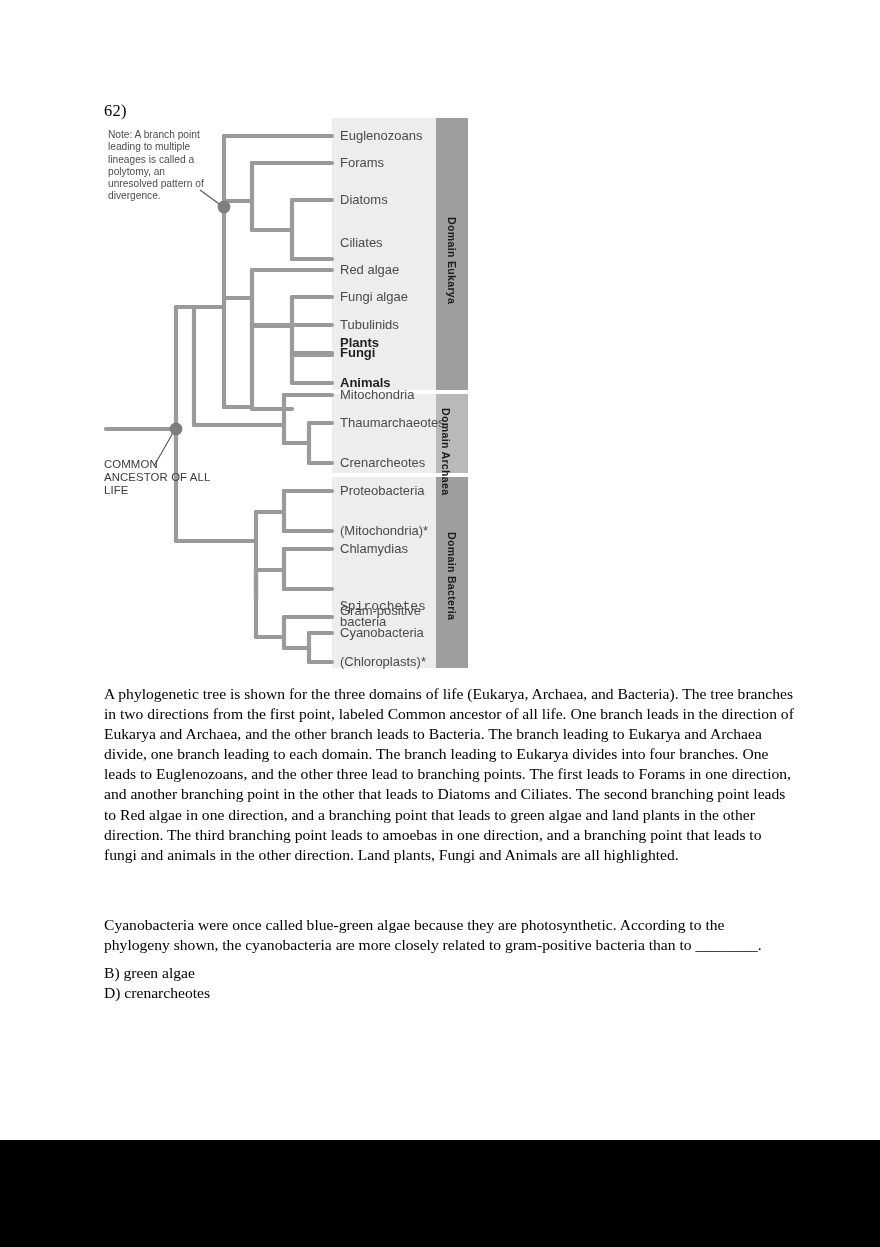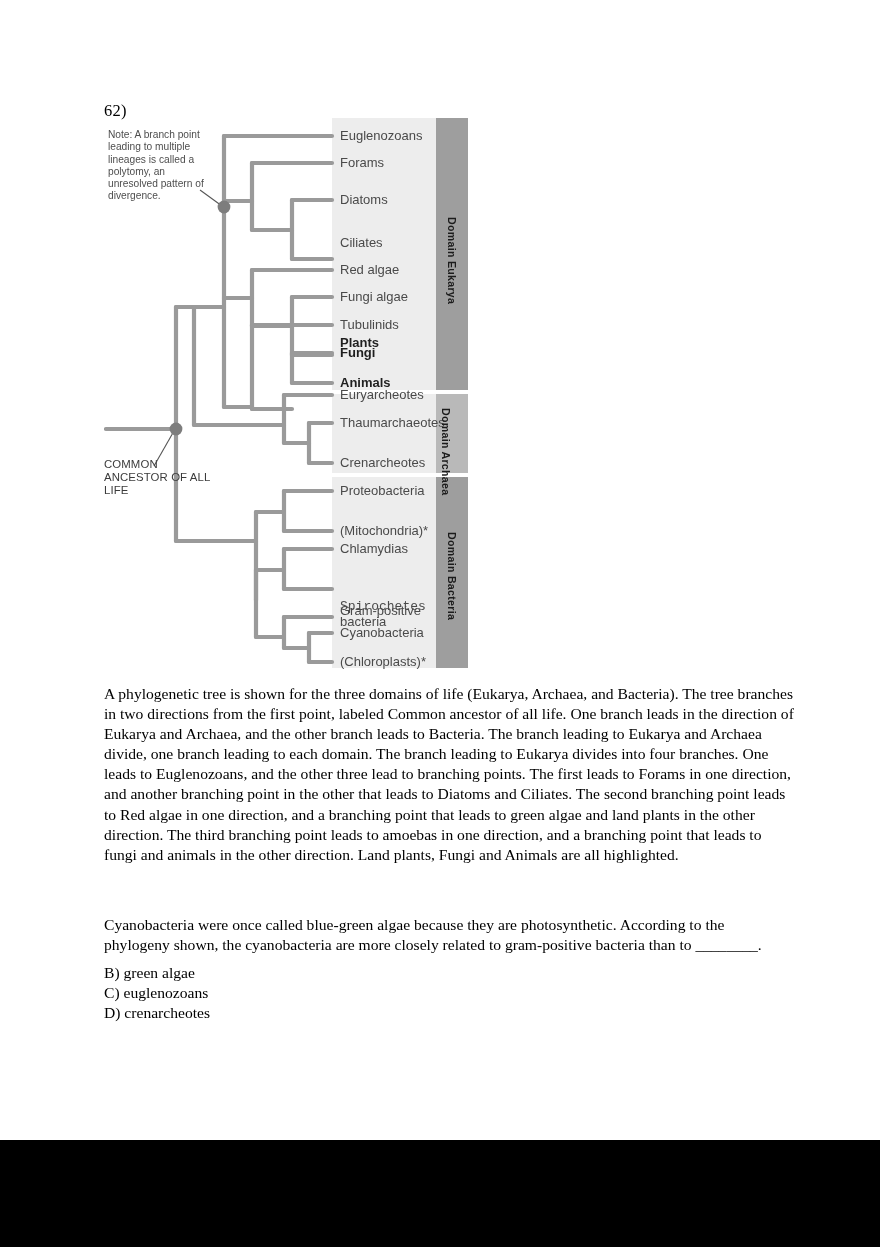--- a/index.html
+++ b/index.html
@@ -233,21 +233,21 @@
     <div class="leaf-label" style="left:236px; top:12px;">Euglenozoans</div>
     <div class="leaf-label" style="left:236px; top:39px;">Forams</div>
     <div class="leaf-label" style="left:236px; top:76px;">Diatoms</div>
     <div class="leaf-label" style="left:236px; top:119px;">Ciliates</div>
     <div class="leaf-label" style="left:236px; top:146px;">Red algae</div>
     <div class="leaf-label" style="left:236px; top:173px;">Fungi algae</div>
     <div class="leaf-label bold" style="left:236px; top:219px;">Plants</div>
     <div class="leaf-label" style="left:236px; top:201px;">Tubulinids</div>
     <div class="leaf-label bold" style="left:236px; top:229px;">Fungi</div>
     <div class="leaf-label bold" style="left:236px; top:259px;">Animals</div>
-    <div class="leaf-label" style="left:236px; top:271px;">Euryarcheotes</div>
+    <div class="leaf-label" style="left:236px; top:271px;">Mitochondria</div>
     <div class="leaf-label" style="left:236px; top:299px;">Thaumarchaeotes</div>
     <div class="leaf-label" style="left:236px; top:339px;">Crenarcheotes</div>
     <div class="leaf-label" style="left:236px; top:367px;">Proteobacteria</div>
     <div class="leaf-label" style="left:236px; top:407px;">(Mitochondria)*</div>
     <div class="leaf-label" style="left:236px; top:425px;">Chlamydias</div>
     <div class="leaf-label" style="left:236px; top:483px;font-family:Liberation Mono, monospace;">Spirochetes</div>
     <div class="leaf-label" style="left:236px; top:487px;">Gram-positive
 bacteria</div>
     <div class="leaf-label" style="left:236px; top:509px;">Cyanobacteria</div>
     <div class="leaf-label" style="left:236px; top:538px;">(Chloroplasts)*</div>
@@ -256,19 +256,18 @@
     <div class="domain-label" style="left:336px; top:290px; writing-mode:vertical-rl;">Domain Archaea</div>
     <div class="domain-label" style="left:342px; top:414px;">Domain Bacteria</div>
   </div>
 
   <div class="body-text" id="para1">A phylogenetic tree is shown for the three domains of life (Eukarya, Archaea, and Bacteria). The tree branches in two directions from the first point, labeled Common ancestor of all life. One branch leads in the direction of Eukarya and Archaea, and the other branch leads to Bacteria. The branch leading to Eukarya and Archaea divide, one branch leading to each domain. The branch leading to Eukarya divides into four branches. One leads to Euglenozoans, and the other three lead to branching points. The first leads to Forams in one direction, and another branching point in the other that leads to Diatoms and Ciliates. The second branching point leads to Red algae in one direction, and a branching point that leads to green algae and land plants in the other direction. The third branching point leads to amoebas in one direction, and a branching point that leads to fungi and animals in the other direction. Land plants, Fungi and Animals are all highlighted.</div>
 
   <div class="body-text" id="para2">Cyanobacteria were once called blue-green algae because they are photosynthetic. According to the phylogeny shown, the cyanobacteria are more closely related to gram-positive bacteria than to ________.</div>
 
   <div class="choices">
     <span class="choice">B) green algae</span>
-    <span class="choice">C) euglenozoans</span>
     <span class="choice">D) crenarcheotes</span>
   </div>
 
 </div>
 
 <div class="black-band"></div>
 
 </body></html>

